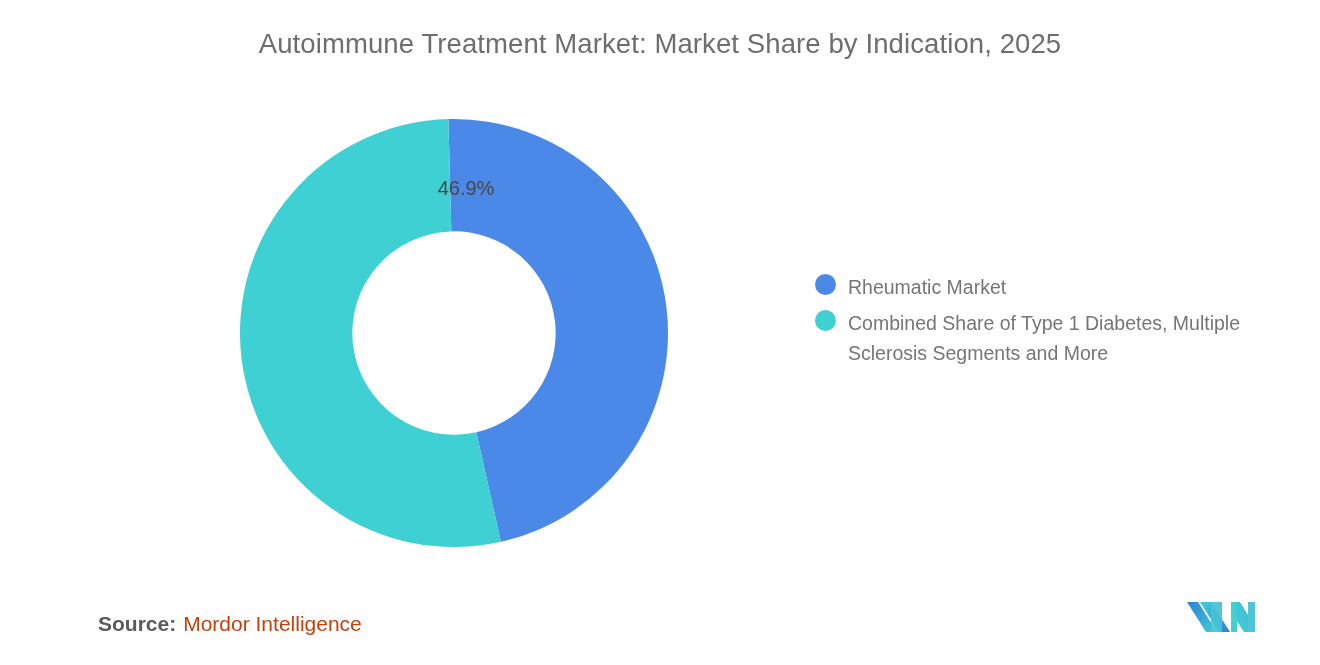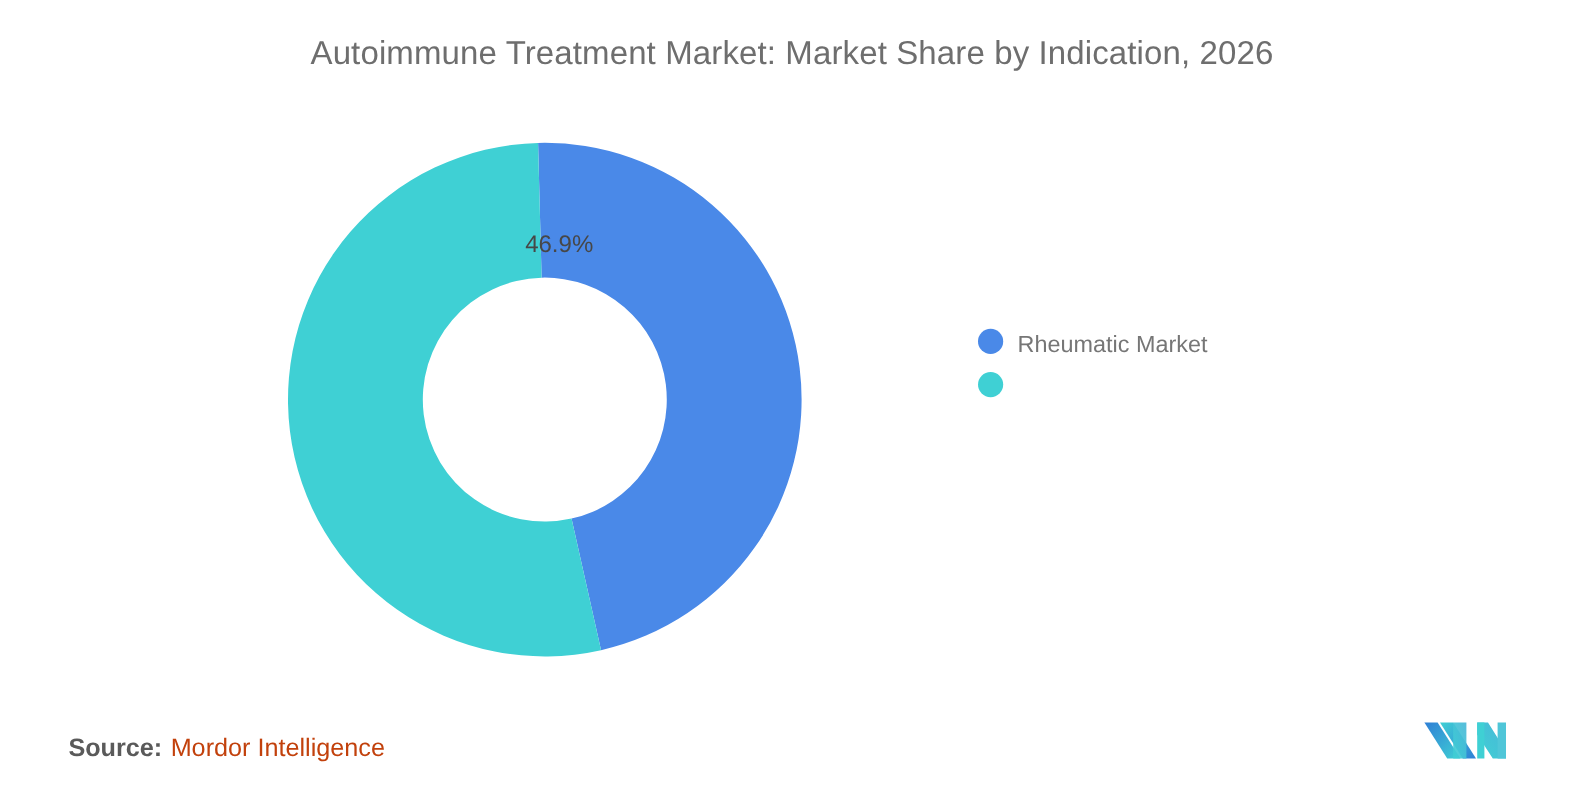--- a/index.html
+++ b/index.html
@@ -44,21 +44,20 @@
   #slice-label-primary {
     position: absolute;
     left: 406px;
     top: 177px;
     width: 120px;
     text-align: center;
     font-size: 20px;
     font-weight: 400;
     color: #474747;
     pointer-events: none;
-    margin-top: 16px;
   }
 
   #legend {
     position: absolute;
     left: 815px;
     top: 272px;
     width: 460px;
   }
   .legend-item {
     display: flex;
@@ -85,58 +84,60 @@
     position: absolute;
     left: 57px;
     top: 612px;
     font-size: 21px;
     color: #6e6e6e;
     white-space: nowrap;
   }
   #source-label {
     font-weight: 700;
     color: #5a5a5a;
+    margin-left: 41px;
   }
   #source-value {
     font-weight: 400;
     color: #c2410c;
     margin-left: 7px;
   }
 
   #brand-logo {
     position: absolute;
     left: 1186px;
     top: 596px;
     width: 70px;
     height: 38px;
   }
 </style>
 </head>
 <body>
 
-<div id="chart-title">Autoimmune Treatment Market: Market Share by Indication, 2026</div>
+<div id="chart-title">Autoimmune Treatment Market: Market Share by Indication, 2025</div>
 
 <div id="donut-wrap">
   <svg id="donut-svg" viewBox="0 0 430 430">
     <g id="donut-slices">
         <path d="M 209.39813306211516 1.0733324552307408 A 214 214 0 0 1 261.9013312379215 423.7971865905065 L 237.2781323380127 314.1786636304906 A 101.64999999999999 101.64999999999999 0 0 0 212.3391132045047 113.38483291623461 Z" fill="#4a89e8"></path>
         <path d="M 261.9013312379215 423.7971865905065 A 214 214 0 1 1 209.39813306211508 1.0733324552307408 L 212.33911320450466 113.38483291623461 A 101.64999999999999 101.64999999999999 0 1 0 237.2781323380127 314.1786636304906 Z" fill="#3fd0d4"></path>
       </g>
   </svg>
 </div>
 
 <div id="slice-label-primary">46.9%</div>
 
 <div id="legend">
   <div class="legend-item">
     <span class="legend-swatch" id="swatch-0" style="background: rgb(74, 137, 232);"></span>
     <span class="legend-label">Rheumatic Market</span>
   </div>
   <div class="legend-item">
     <span class="legend-swatch" id="swatch-1" style="background: rgb(63, 208, 212);"></span>
+    <span class="legend-label">Combined Share of Type 1 Diabetes, Multiple Sclerosis Segments and More</span>
   </div>
 </div>
 
 <div id="source-line">
   <span id="source-label">Source:</span><span id="source-value">Mordor Intelligence</span>
 </div>
 
 <svg id="brand-logo" viewBox="0 0 70 38">
   <defs>
     <linearGradient id="lgA" x1="0" y1="0" x2="1" y2="1">

